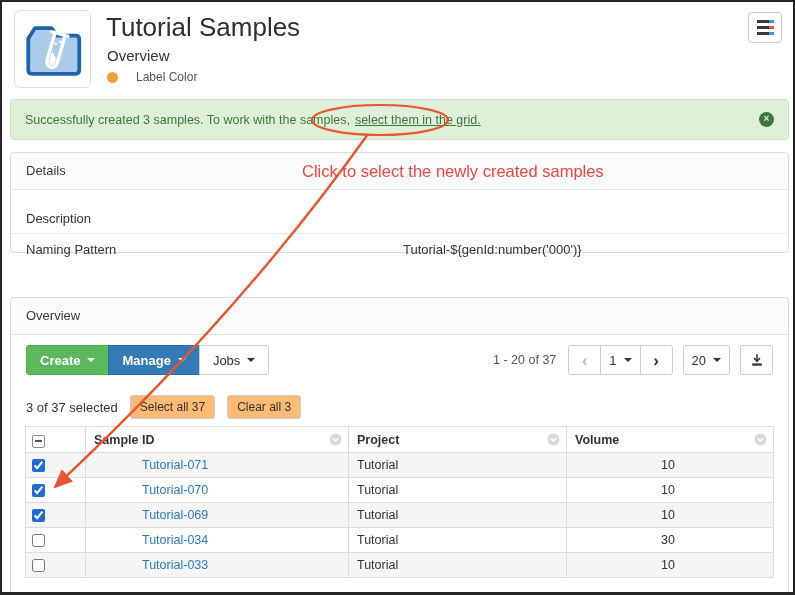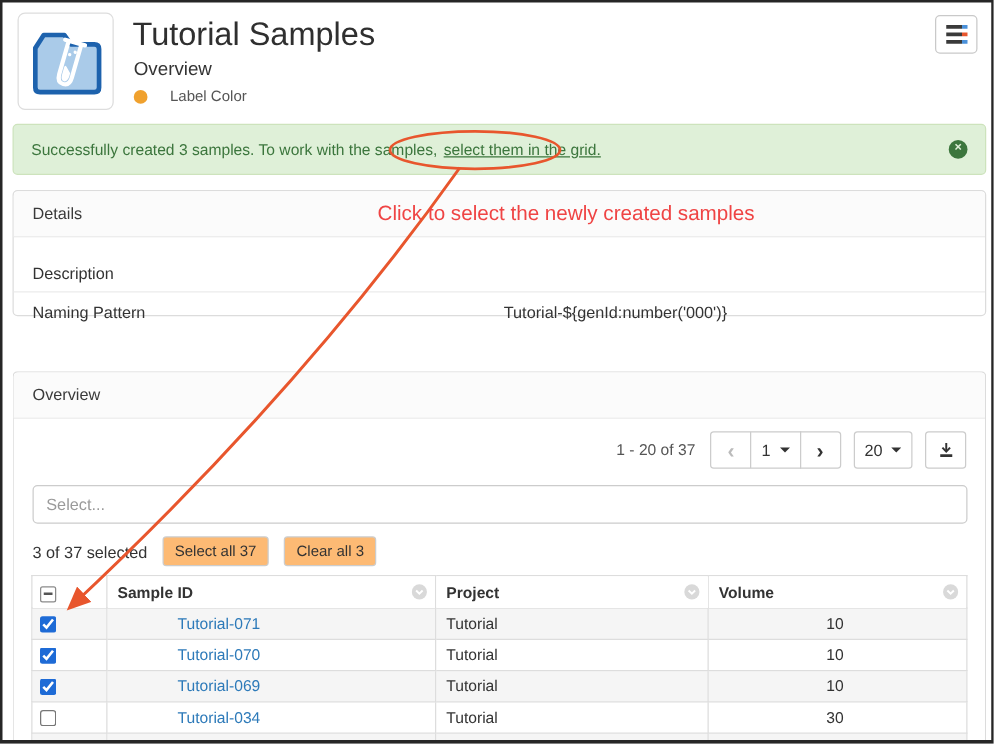--- a/index.html
+++ b/index.html
@@ -140,20 +140,34 @@
     <div class="detail-row">
       <span>Naming Pattern</span>
       <span class="detail-value">Tutorial-${genId:number('000')}</span>
     </div>
   </div>
 
   <div class="panel samples-panel">
     <div class="panel-heading">Overview</div>
 
     <div class="toolbar">
+      <div class="btn-group">
+        <button class="btn create">
+          <span>Create</span>
+          <span class="caret"></span>
+        </button>
+        <button class="btn manage">
+          <span>Manage</span>
+          <span class="caret"></span>
+        </button>
+        <button class="btn jobs">
+          <span>Jobs</span>
+          <span class="caret"></span>
+        </button>
+      </div>
 
       <div class="paging">
         <span class="page-range">1 - 20 of 37</span>
         <button class="pg-btn first disabled">
           <span class="chev">‹</span>
         </button>
         <button class="pg-btn">
           <span>1</span>
           <span class="caret"></span>
         </button>
@@ -167,21 +181,20 @@
         <button class="pg-btn solo">
           <svg width="14" height="14" viewBox="0 0 16 16">
             <path d="M8 1.5 V9" stroke="#333" stroke-width="1.8" fill="none"></path>
             <path d="M4.5 5.8 L8 9.5 L11.5 5.8" stroke="#333" stroke-width="1.8" fill="none"></path>
             <path d="M2.5 13.2 h11" stroke="#333" stroke-width="2.6" fill="none"></path>
           </svg>
         </button>
       </div>
     </div>
 
-    <input class="filter-input" type="text" placeholder="Select..." style="">
 
     <div class="sel-row">
       <span class="sel-status">3 of 37 selected</span>
       <button class="sel-btn">Select all 37</button>
       <button class="sel-btn">Clear all 3</button>
     </div>
 
     <table class="grid">
       <colgroup>
           <col style="width:60px">

